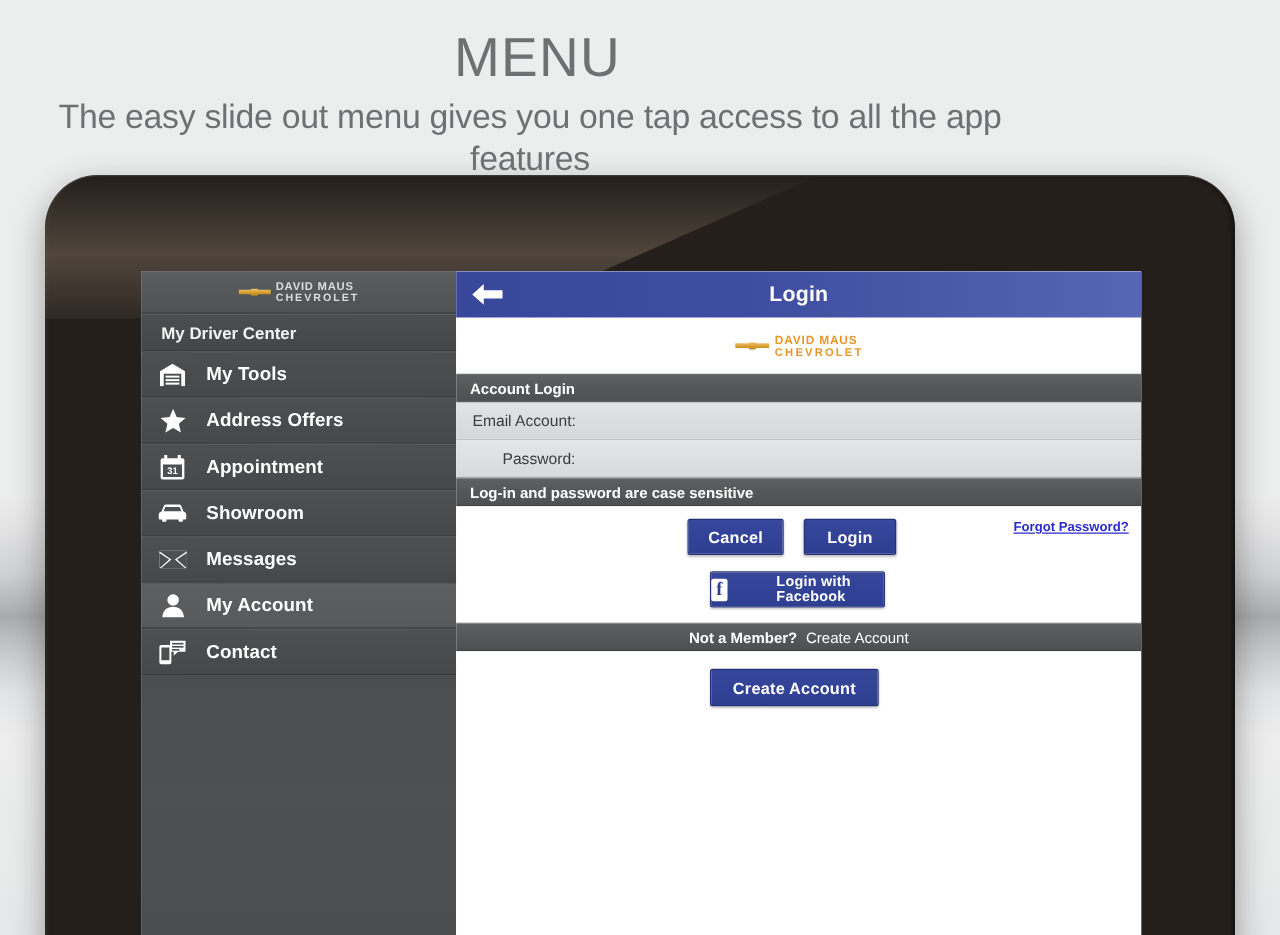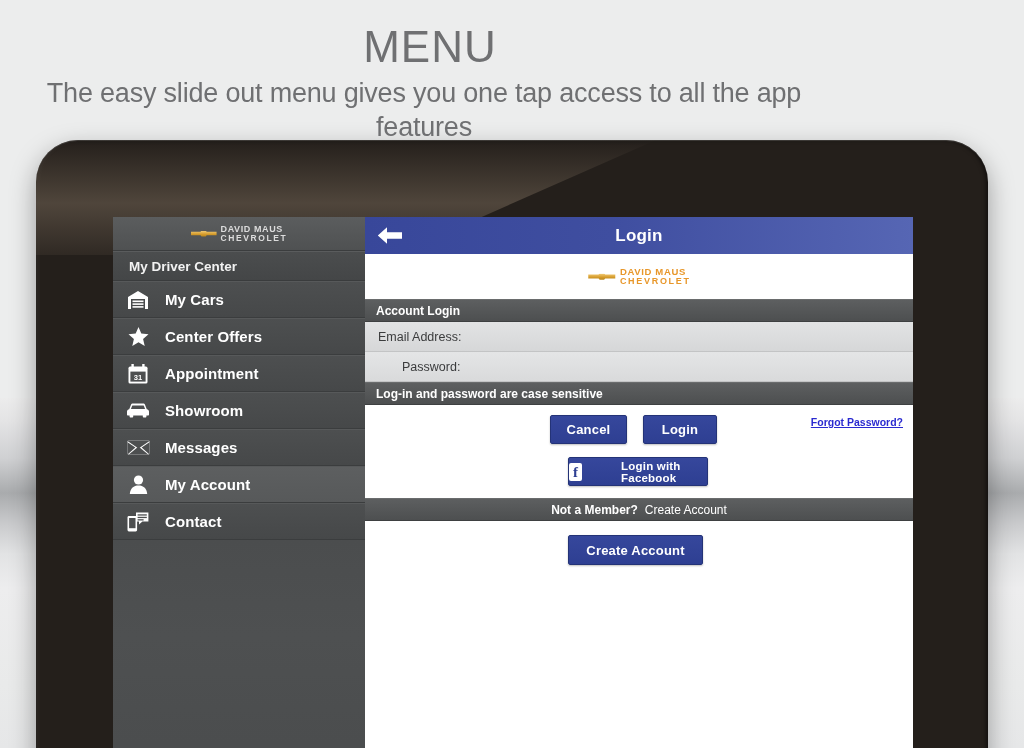--- a/index.html
+++ b/index.html
@@ -413,30 +413,30 @@
 
           <div class="menu-item">
             <span class="menu-icon">
               <svg width="22" height="18" viewBox="0 0 22 18">
                   <path d="M11 0 L21 6 L21 18 L18 18 L18 8 L4 8 L4 18 L1 18 L1 6 Z" fill="#fff"></path>
                   <rect x="5.5" y="9.5" width="11" height="1.6" fill="#fff"></rect>
                   <rect x="5.5" y="12.3" width="11" height="1.6" fill="#fff"></rect>
                   <rect x="5.5" y="15.1" width="11" height="1.6" fill="#fff"></rect>
                 </svg>
             </span>
-            <span class="menu-label">My Cars</span>
+            <span class="menu-label">My Tools</span>
           </div>
 
           <div class="menu-item">
             <span class="menu-icon">
               <svg width="21" height="20" viewBox="0 0 21 20">
                   <path d="M10.5 0 L13.3 6.6 L20.5 7.3 L15.1 12 L16.7 19 L10.5 15.3 L4.3 19 L5.9 12 L0.5 7.3 L7.7 6.6 Z" fill="#fff"></path>
                 </svg>
             </span>
-            <span class="menu-label">Center Offers</span>
+            <span class="menu-label">Address Offers</span>
           </div>
 
 
           <div class="menu-item">
             <span class="menu-icon">
               <svg width="20" height="20" viewBox="0 0 20 20">
                   <rect x="3.4" y="0" width="2.4" height="4" fill="#fff"></rect>
                   <rect x="14.2" y="0" width="2.4" height="4" fill="#fff"></rect>
                   <rect x="0.5" y="2.6" width="19" height="17" rx="1.6" fill="#fff"></rect>
                   <rect x="2.4" y="7.6" width="15.2" height="10" fill="#4d4f50"></rect>
@@ -517,21 +517,21 @@
               <span class="logo-l2">CHEVROLET</span>
             </div>
           </div>
         </div>
 
         <div class="section-bar">
           <span>Account Login</span>
         </div>
 
         <div class="field-row">
-          <span class="field-label">Email Address:</span>
+          <span class="field-label">Email Account:</span>
           <input class="field-input" type="text" value="" style="">
         </div>
 
         <div class="field-row second">
           <span class="field-label indent">Password:</span>
           <input class="field-input" type="password" value="" style="">
         </div>
 
         <div class="section-bar">
           <span>Log-in and password are case sensitive</span>

